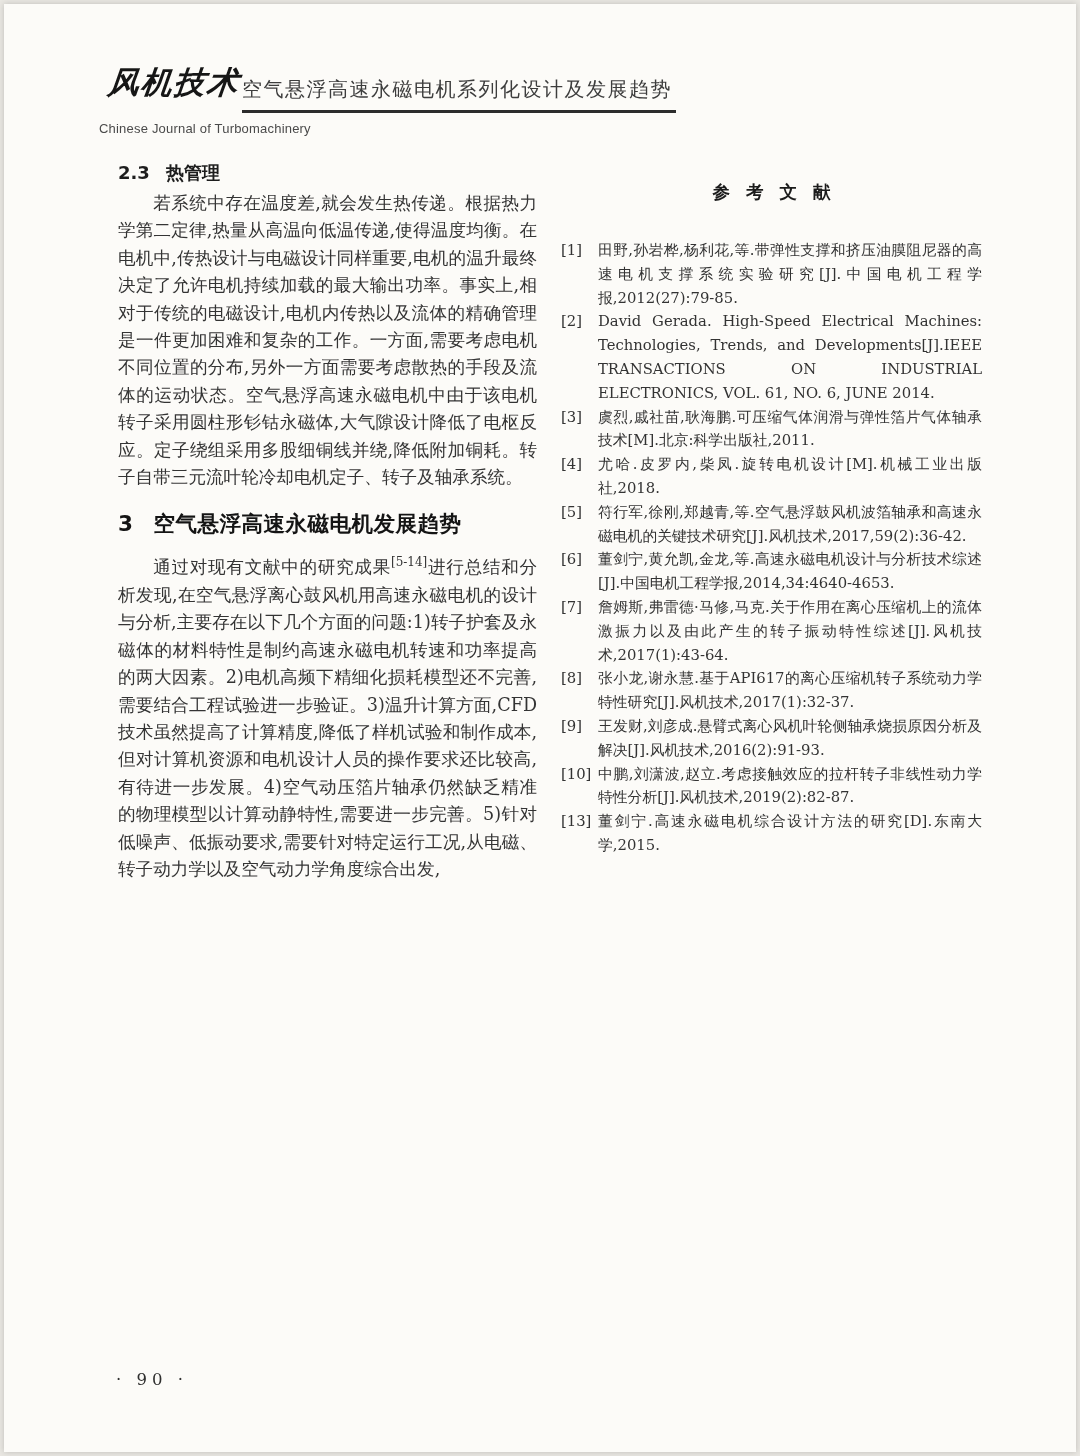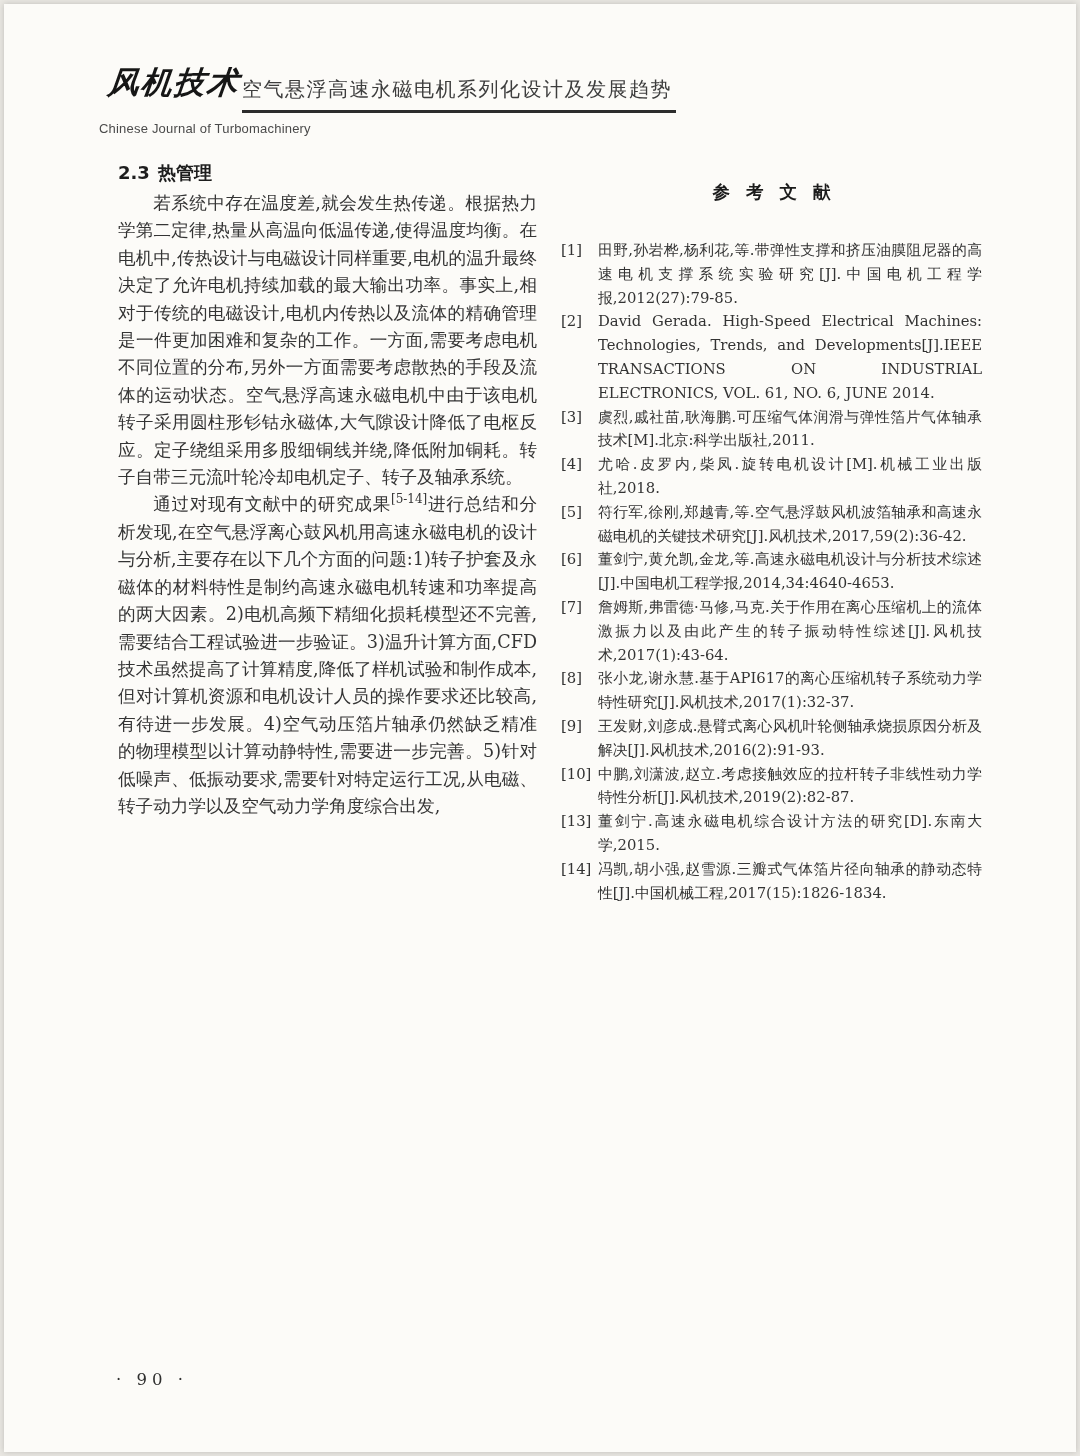--- a/index.html
+++ b/index.html
@@ -45,21 +45,21 @@
     font-size:17.6px;line-height:27.4px;
     text-align:justify;margin:0;
   }
   .indent{text-indent:2em;}
   .sup{font-size:12px;vertical-align:super;line-height:0;}
   .subsection{
     font-family:"DejaVu Sans","Liberation Sans",sans-serif;
     font-size:18px;font-weight:bold;color:#1d1d1d;
     margin:7px 0 5px 0;
   }
-  .subsection .sec-num{margin-right:8px;}
+  .subsection .sec-num{margin-right:16px;}
   .section{
     font-family:"DejaVu Sans","Liberation Sans",sans-serif;
     font-size:21.5px;font-weight:bold;color:#141414;
     margin:18px 0 16px 0;letter-spacing:0.5px;
   }
   .section .sec-num{margin-right:20px;}
   
   .refs-heading{
     font-family:Liberation Serif, serif;
     font-size:17.5px;font-weight:bold;color:#1b1b1b;
@@ -90,20 +90,23 @@
   <div class="running-title">空气悬浮高速永磁电机系列化设计及发展趋势</div>
 
   <div class="col col-left">
 
     <h3 class="subsection">
       <span class="sec-num">2.3</span><span>热管理</span>
     </h3>
 
     <p class="body-par indent">若系统中存在温度差,就会发生热传递。根据热力学第二定律,热量从高温向低温传递,使得温度均衡。在电机中,传热设计与电磁设计同样重要,电机的温升最终决定了允许电机持续加载的最大输出功率。事实上,相对于传统的电磁设计,电机内传热以及流体的精确管理是一件更加困难和复杂的工作。一方面,需要考虑电机不同位置的分布,另外一方面需要考虑散热的手段及流体的运动状态。空气悬浮高速永磁电机中由于该电机转子采用圆柱形钐钴永磁体,大气隙设计降低了电枢反应。定子绕组采用多股细铜线并绕,降低附加铜耗。转子自带三元流叶轮冷却电机定子、转子及轴承系统。</p>
 
+    <h2 class="section">
+      <span class="sec-num">3</span><span>空气悬浮高速永磁电机发展趋势</span>
+    </h2>
 
     <p class="body-par indent"><span>通过对现有文献中的研究成果</span><sup class="sup">[5-14]</sup><span>进行总结和分析发现,在空气悬浮离心鼓风机用高速永磁电机的设计与分析,主要存在以下几个方面的问题:1)转子护套及永磁体的材料特性是制约高速永磁电机转速和功率提高的两大因素。2)电机高频下精细化损耗模型还不完善,需要结合工程试验进一步验证。3)温升计算方面,CFD技术虽然提高了计算精度,降低了样机试验和制作成本,但对计算机资源和电机设计人员的操作要求还比较高,有待进一步发展。4)空气动压箔片轴承仍然缺乏精准的物理模型以计算动静特性,需要进一步完善。5)针对低噪声、低振动要求,需要针对特定运行工况,从电磁、转子动力学以及空气动力学角度综合出发,</span></p>
   </div>
 
   <div class="col col-right">
 
     <div class="refs-heading">参考文献</div>
 
     <div>
       <div class="ref-row">
@@ -143,22 +146,18 @@
         <span class="ref-text">王发财,刘彦成.悬臂式离心风机叶轮侧轴承烧损原因分析及解决[J].风机技术,2016(2):91-93.</span>
       </div>
       <div class="ref-row">
         <span class="ref-label">[10]</span>
         <span class="ref-text">中鹏,刘潇波,赵立.考虑接触效应的拉杆转子非线性动力学特性分析[J].风机技术,2019(2):82-87.</span>
       </div>
       <div class="ref-row">
         <span class="ref-label">[13]</span>
         <span class="ref-text">董剑宁.高速永磁电机综合设计方法的研究[D].东南大学,2015.</span>
       </div>
-      <div class="ref-row">
-        <span class="ref-label">[14]</span>
-        <span class="ref-text">冯凯,胡小强,赵雪源.三瓣式气体箔片径向轴承的静动态特性[J].中国机械工程,2017(15):1826-1834.</span>
-      </div>
     </div>
   </div>
 
   <div class="page-number">· 90 ·</div>
 
 </div>
 
 </body></html>

